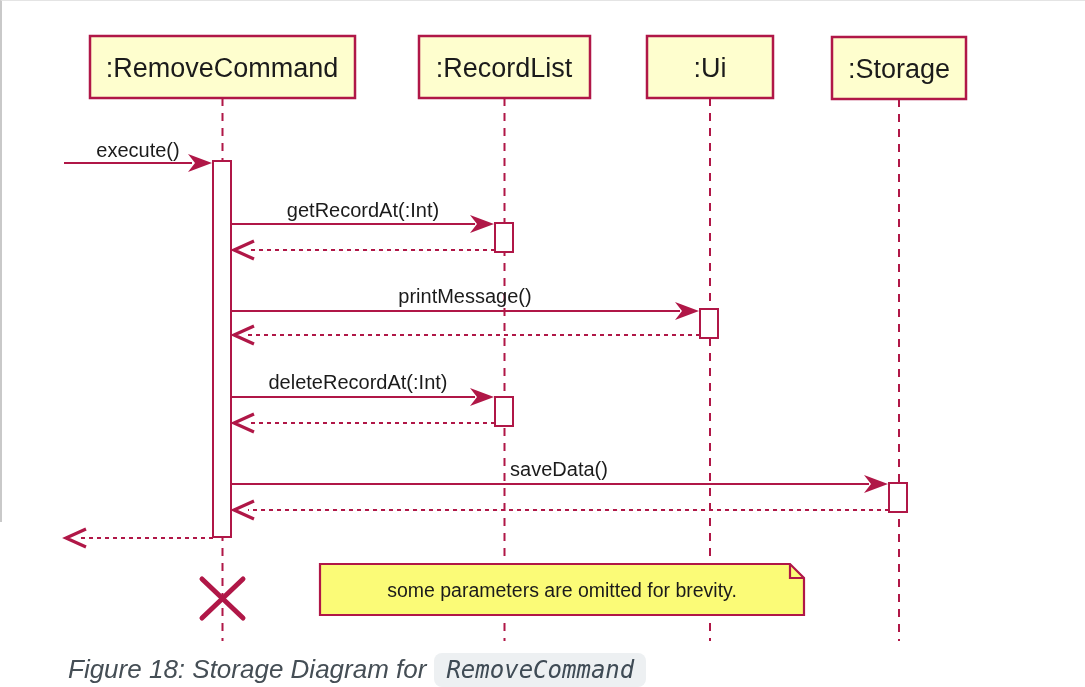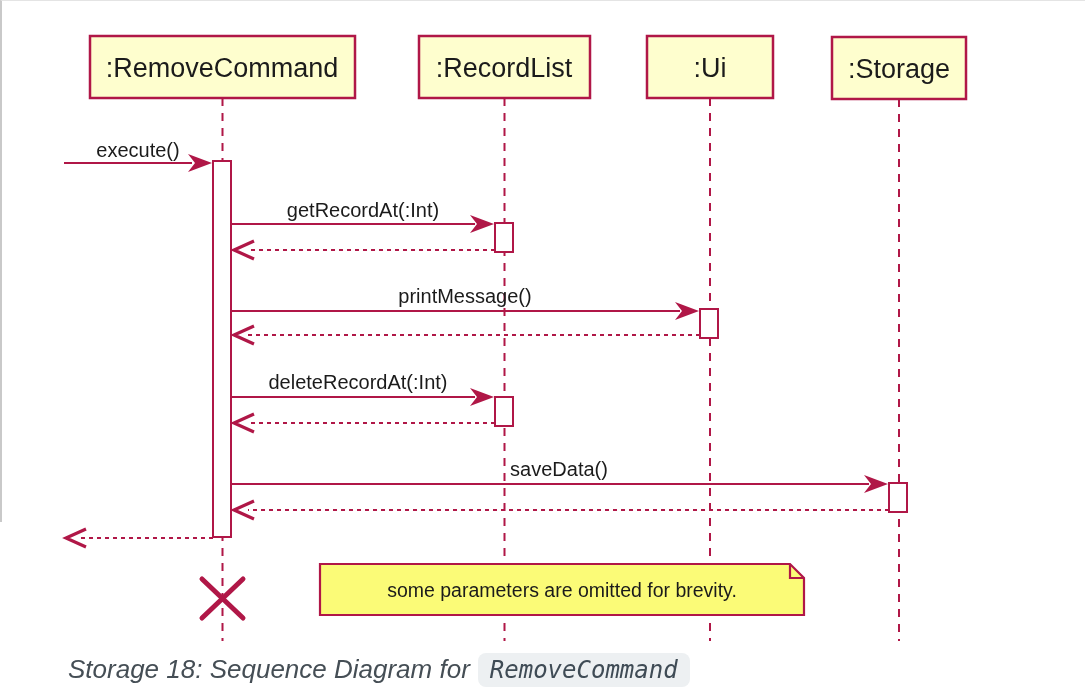--- a/index.html
+++ b/index.html
@@ -109,16 +109,16 @@
     </g>
 
     <g>
       <path class="note-shape" d="M318,563 H788 L802,577 V614 H318 Z"></path>
       <path class="note-fold" d="M788,563 V577 H802"></path>
       <text class="note-label" x="560" y="596" text-anchor="middle">some parameters are omitted for brevity.</text>
     </g>
   </svg>
 
   <div class="caption">
-    <span>Storage 18: Sequence Diagram for</span><span class="chip">RemoveCommand</span>
+    <span>Figure 18: Storage Diagram for</span><span class="chip">RemoveCommand</span>
   </div>
 
 </div>
 
 </body></html>

